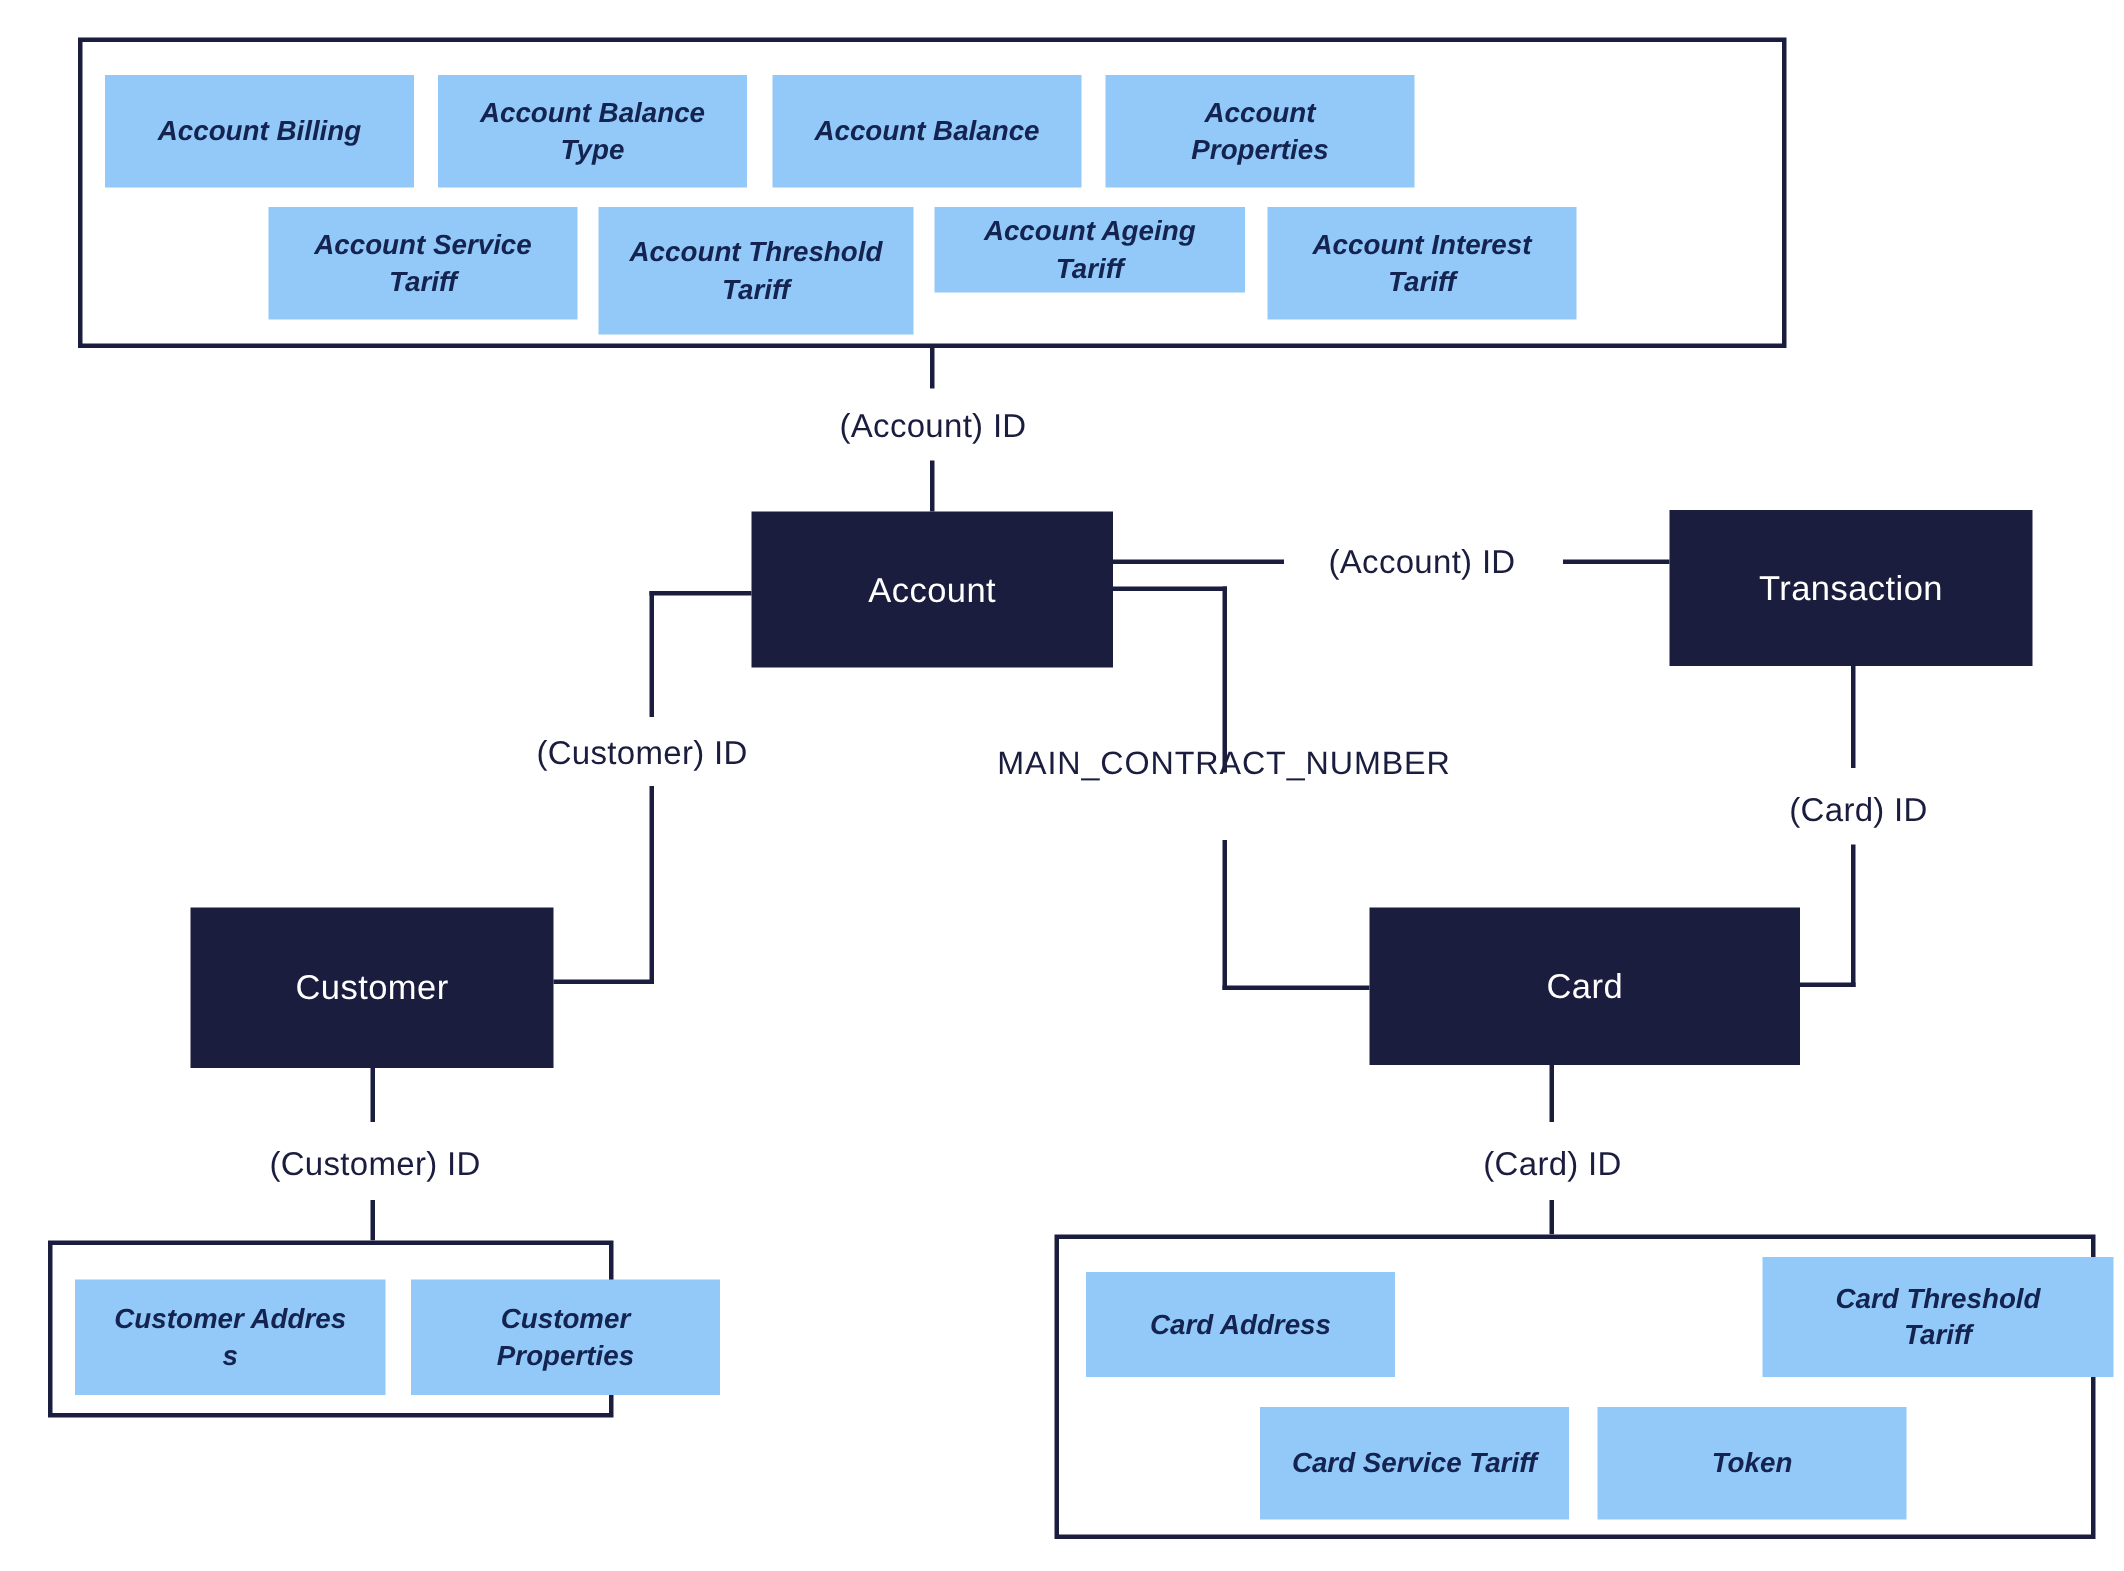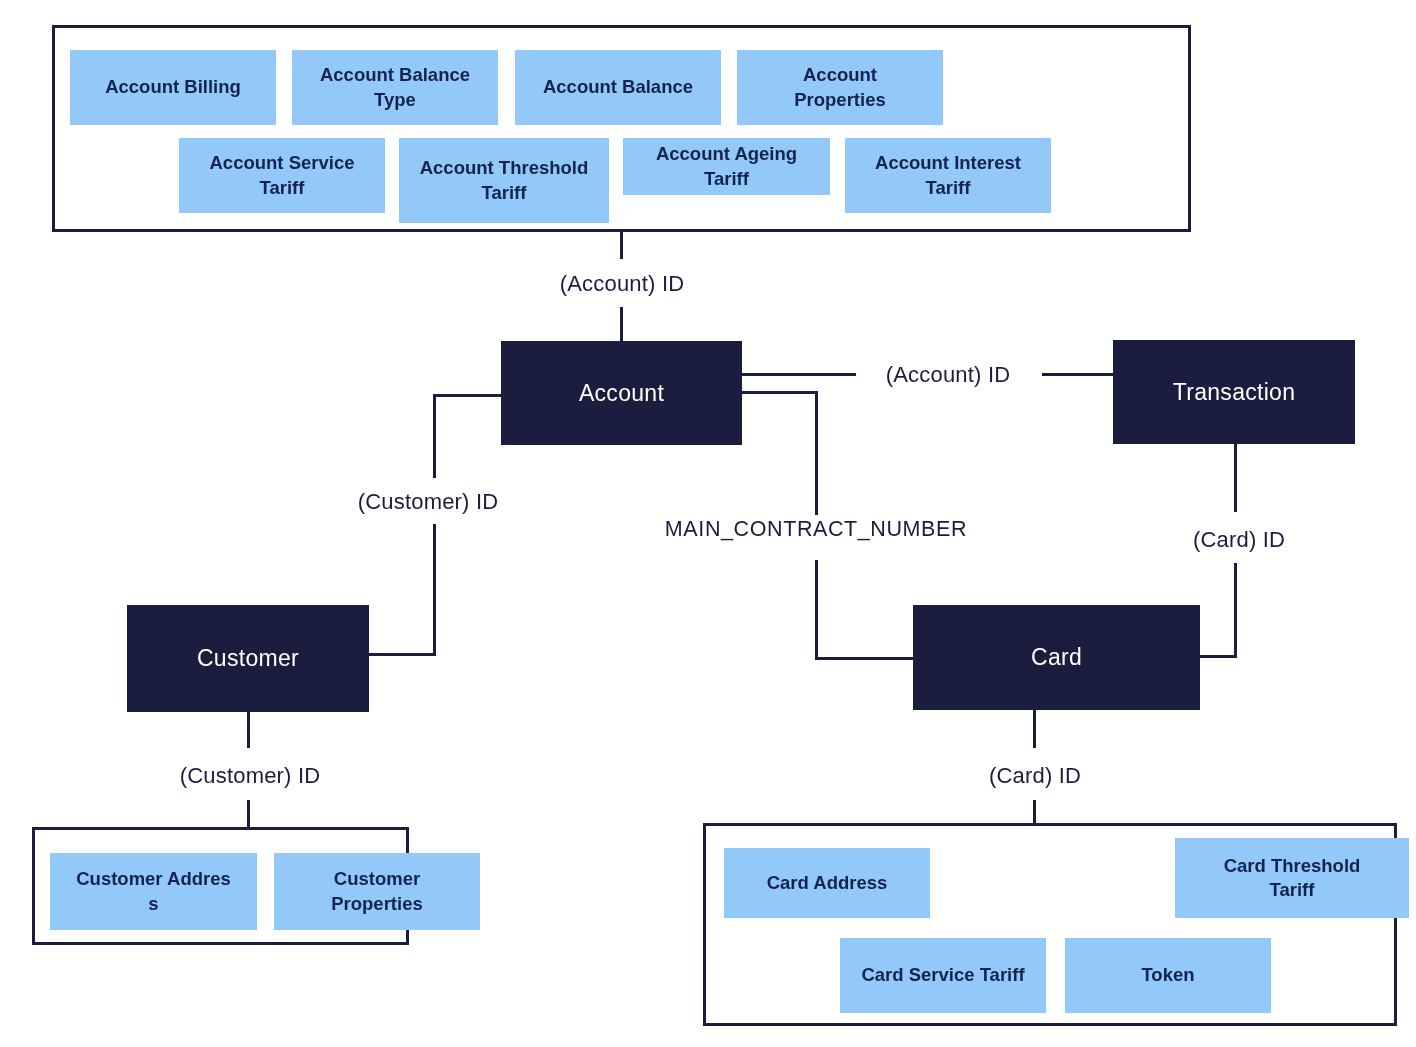--- a/index.html
+++ b/index.html
@@ -15,20 +15,21 @@
   .canvas{
     position:relative;
     width:1416px;height:1047px;
     background:var(--bg);
     overflow:hidden;
   }
   .group{
     position:absolute;
     border:3px solid var(--navy);
     background:var(--bg);
+    font-style:italic;
   }
   .table{
     position:absolute;
     background:var(--blue);
     color:var(--blue-text);
     display:flex;align-items:center;justify-content:center;
     text-align:center;
     font-size:18.5px;font-weight:600;line-height:1.3;
     white-space:pre-line;
   }
@@ -83,21 +84,21 @@
   <div class="node" style="left:1113px;top:340px;width:242px;height:104px">Transaction</div>
   <div class="node" style="left:127px;top:605px;width:242px;height:107px">Customer</div>
   <div class="node" style="left:913px;top:605px;width:287px;height:105px">Card</div>
 
   <div class="hline" style="left:742px;top:373px;width:114px"></div>
   <div class="clabel" style="left:948px;top:362px">(Account) ID</div>
   <div class="hline" style="left:1042px;top:373px;width:71px"></div>
 
   <div class="hline" style="left:742px;top:391px;width:76px"></div>
   <div class="vline" style="left:815px;top:391px;height:124px"></div>
-  <div class="clabel mono-style" style="left:816px;top:517px">MAIN_CONTRACT_NUMBER</div>
+  <div class="clabel mono-style" style="left:816px;top:497px">MAIN_CONTRACT_NUMBER</div>
   <div class="vline" style="left:815px;top:560px;height:100px"></div>
   <div class="hline" style="left:815px;top:657px;width:98px"></div>
 
   <div class="hline" style="left:433px;top:394px;width:68px"></div>
   <div class="vline" style="left:433px;top:394px;height:84px"></div>
   <div class="clabel" style="left:428px;top:489px">(Customer) ID</div>
   <div class="vline" style="left:433px;top:524px;height:132px"></div>
   <div class="hline" style="left:369px;top:653px;width:67px"></div>
 
   <div class="vline" style="left:1234px;top:444px;height:68px"></div>

